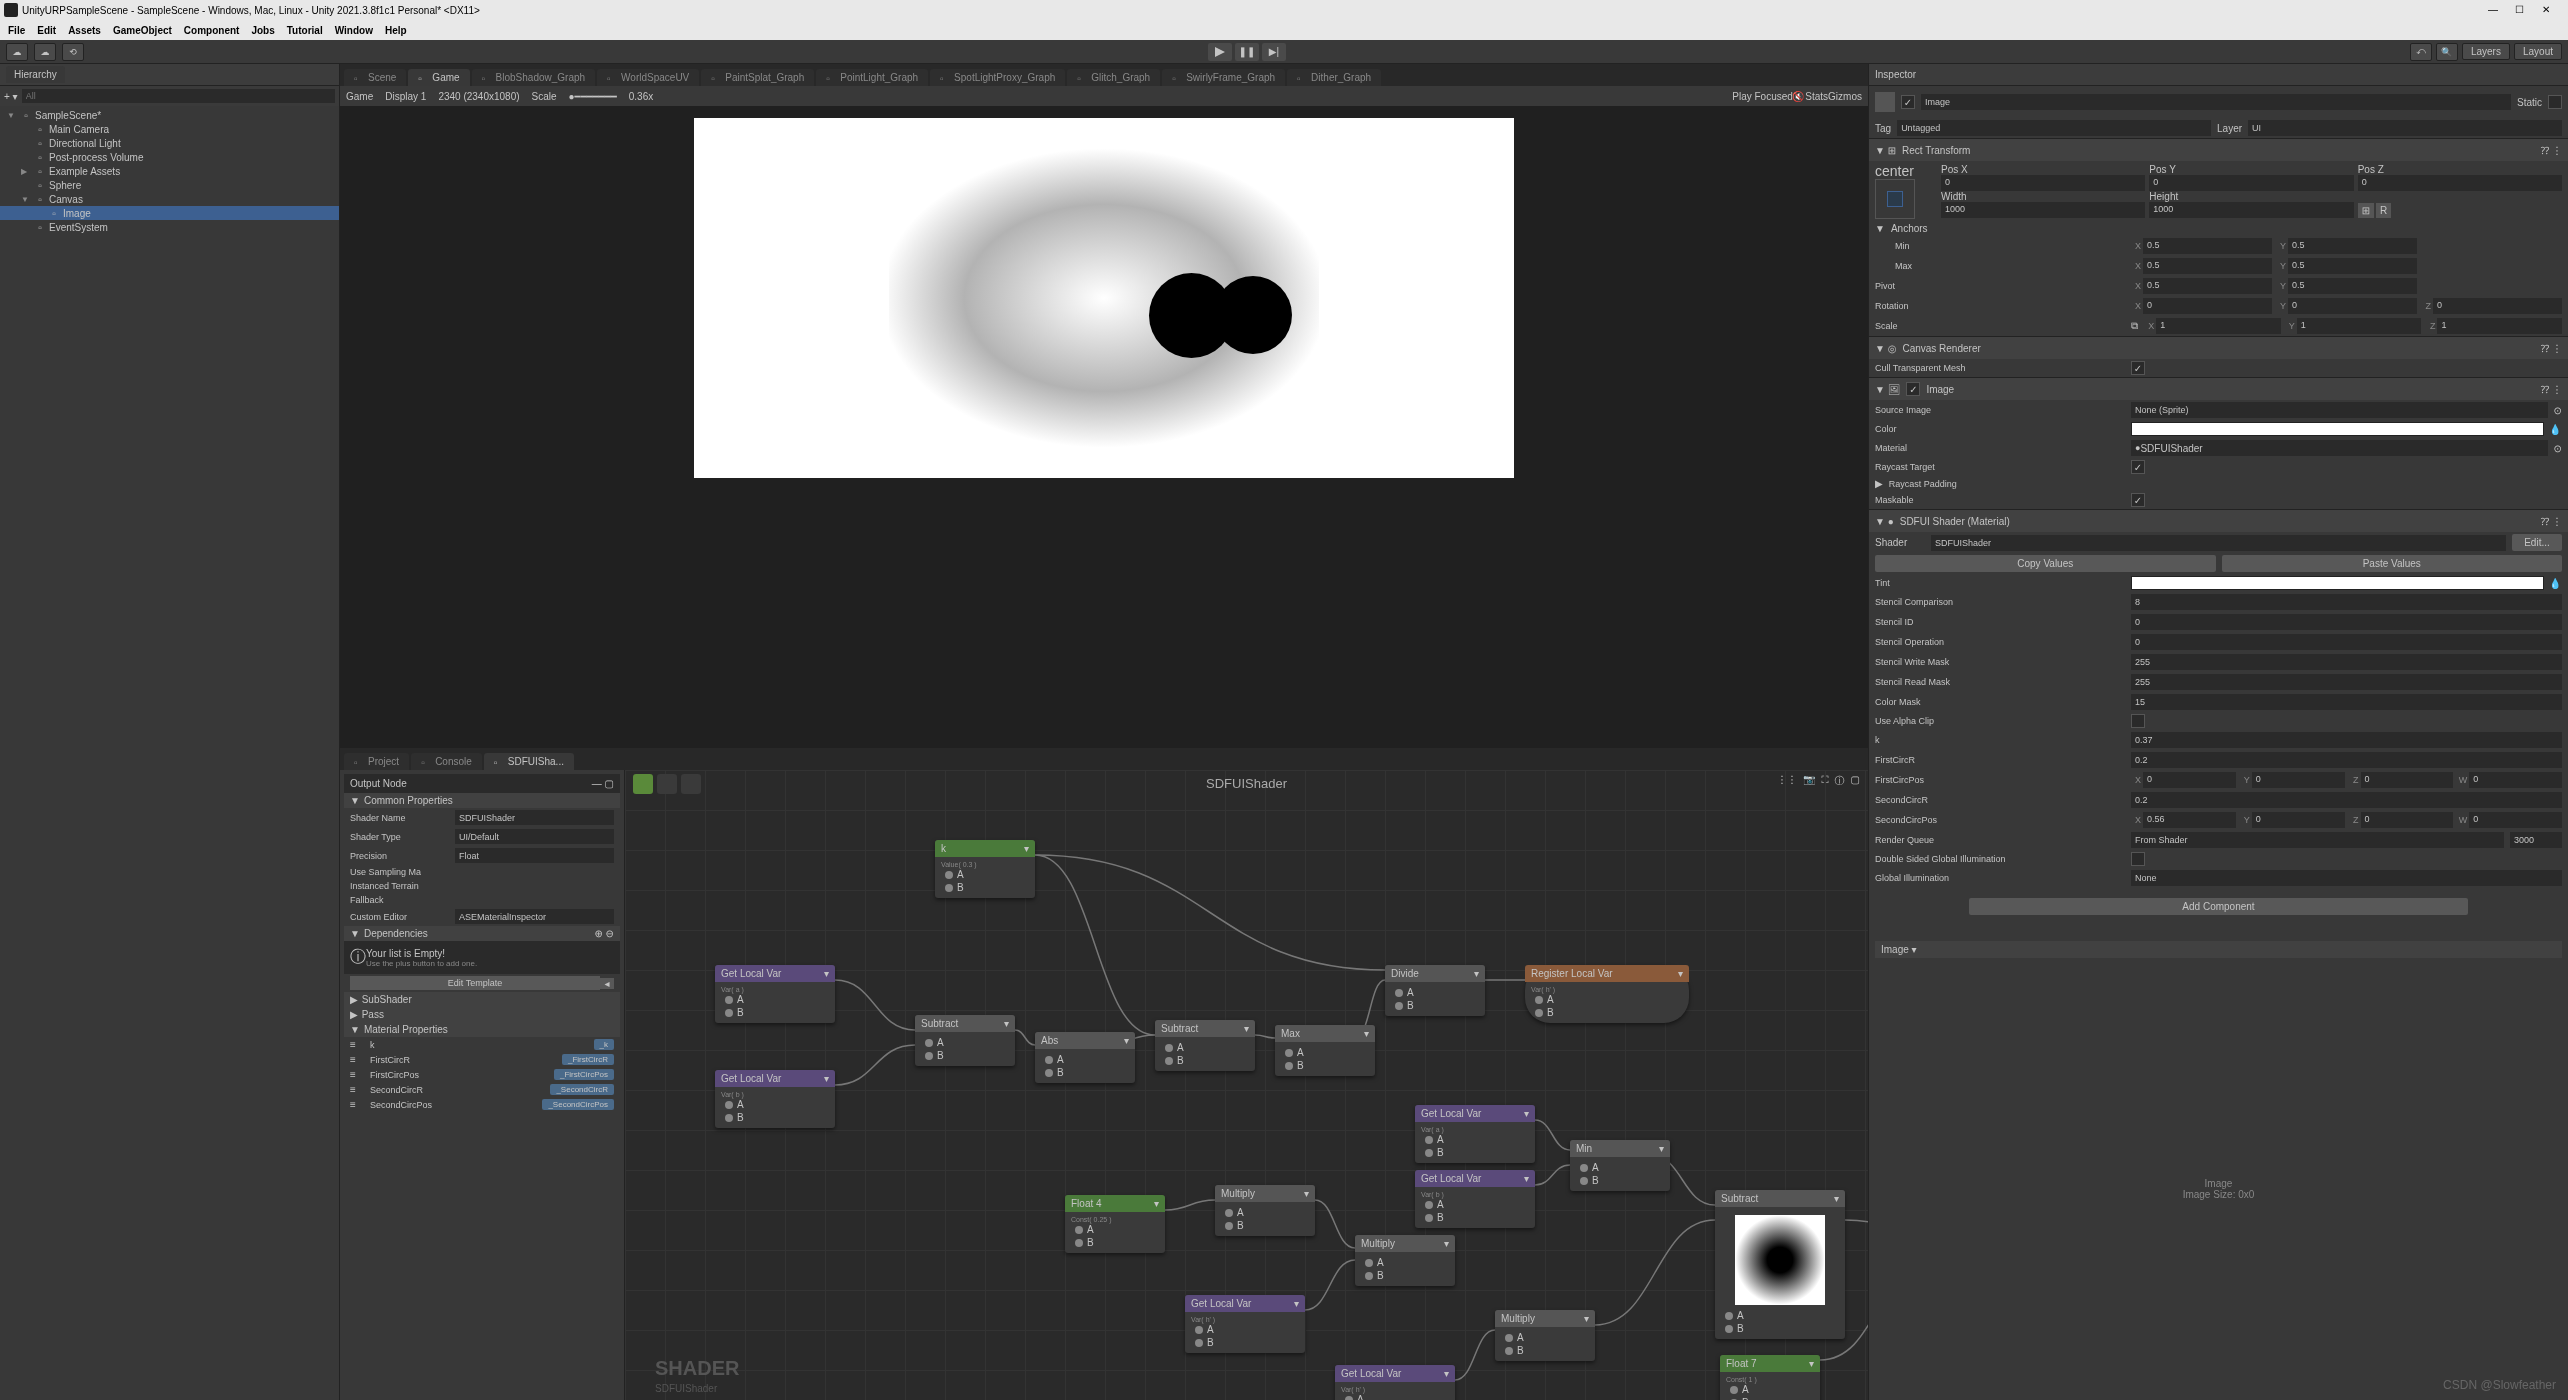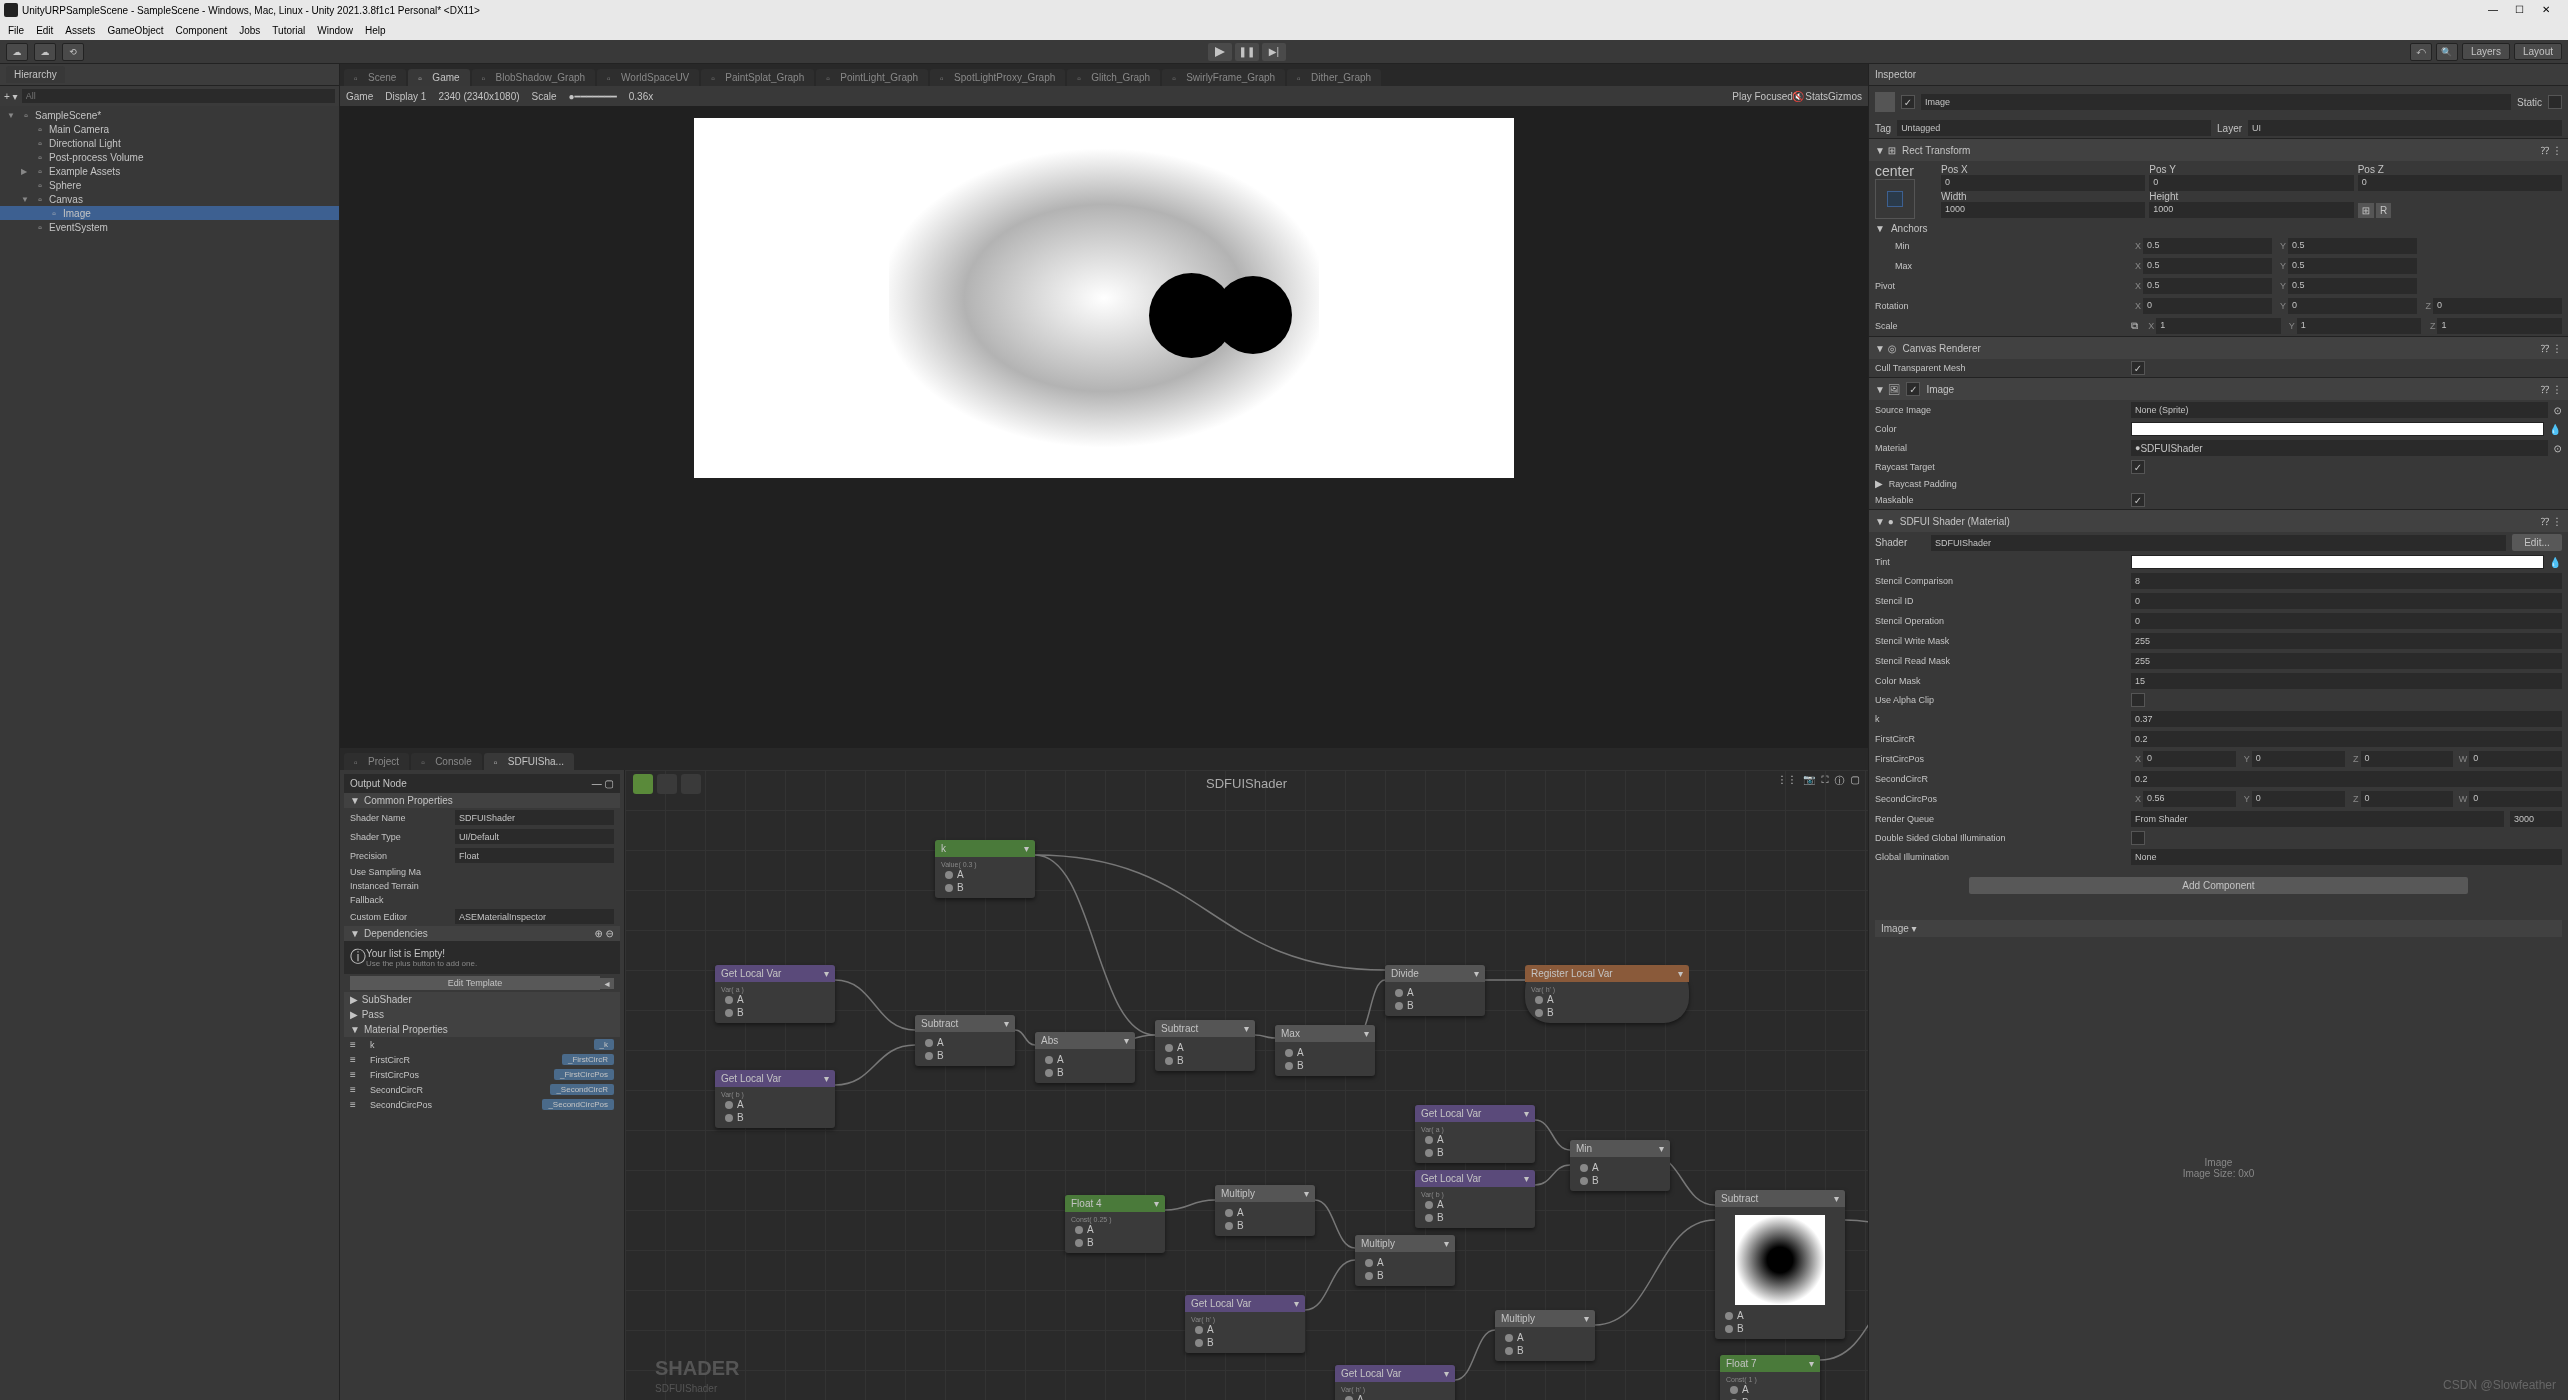--- a/index.html
+++ b/index.html
@@ -2,21 +2,21 @@
 <html><head>
 <meta charset="utf-8">
 <style>
 * { margin: 0; padding: 0; box-sizing: border-box; font-family: Arial, sans-serif; font-size: 10px; }
 body { background: #383838; color: #c4c4c4; width: 2568px; height: 1400px; overflow: hidden; }
 .titlebar { height: 20px; background: #e8e8e8; color: #000; display: flex; align-items: center; padding: 0 4px; justify-content: space-between; }
 .titlebar-left { display: flex; align-items: center; gap: 4px; }
 .titlebar-icon { width: 14px; height: 14px; background: #222; border-radius: 2px; }
 .win-controls { display: flex; gap: 15px; margin-right: 10px; }
 .win-btn { width: 12px; height: 12px; color: #000; cursor: pointer; }
-.menubar { height: 20px; background: #e8e8e8; color: #000; display: flex; align-items: center; padding: 0 8px; gap: 12px; }
+.menubar { height: 20px; background: #e8e8e8; color: #000; display: flex; align-items: center; padding: 0 8px; gap: 12px; font-weight: bold; }
 .menubar span { cursor: pointer; }
 .toolbar { height: 24px; background: #393939; border-bottom: 1px solid #222; display: flex; align-items: center; justify-content: space-between; padding: 0 6px; }
 .toolbar-left { display: flex; gap: 6px; }
 .tool-btn { width: 22px; height: 18px; background: #4a4a4a; border: 1px solid #222; border-radius: 2px; cursor: pointer; display: flex; align-items: center; justify-content: center; font-size: 9px; }
 .toolbar-center { display: flex; gap: 3px; }
 .play-btn { width: 24px; height: 18px; background: #4a4a4a; border-radius: 2px; cursor: pointer; display: flex; align-items: center; justify-content: center; fill: #c4c4c4; }
 .toolbar-right { display: flex; gap: 4px; align-items: center; }
 .dropdown-btn { background: #4a4a4a; border: 1px solid #222; padding: 2px 8px; border-radius: 2px; cursor: pointer; }
 .main-layout { display: flex; height: calc(100% - 64px); }
 .hierarchy-panel { width: 340px; background: #383838; border-right: 1px solid #222; display: flex; flex-direction: column; }
@@ -956,20 +956,24 @@
         <span>▼ ●</span>
         <span>SDFUI Shader (Material)</span>
         <span style="margin-left:auto">⁇ ⋮</span>
       </div>
     <div class="insp-row">
         <span style="width:50px">Shader</span>
         <span class="insp-field">SDFUIShader</span>
         <span class="wide-btn" style="width:50px">Edit...</span>
       </div>
     <div class="insp-row">
+        <span class="wide-btn" style="flex:1">Copy Values</span>
+        <span class="wide-btn" style="flex:1">Paste Values</span>
+      </div>
+    <div class="insp-row">
         <span class="insp-label">Tint</span>
         <span class="color-swatch"></span>
         <span>💧</span>
       </div>
     <div class="insp-row">
         <span class="insp-label">Stencil Comparison</span>
         <span class="insp-field" style="text-align:right">8</span>
       </div>
     <div class="insp-row">
         <span class="insp-label">Stencil ID</span>

